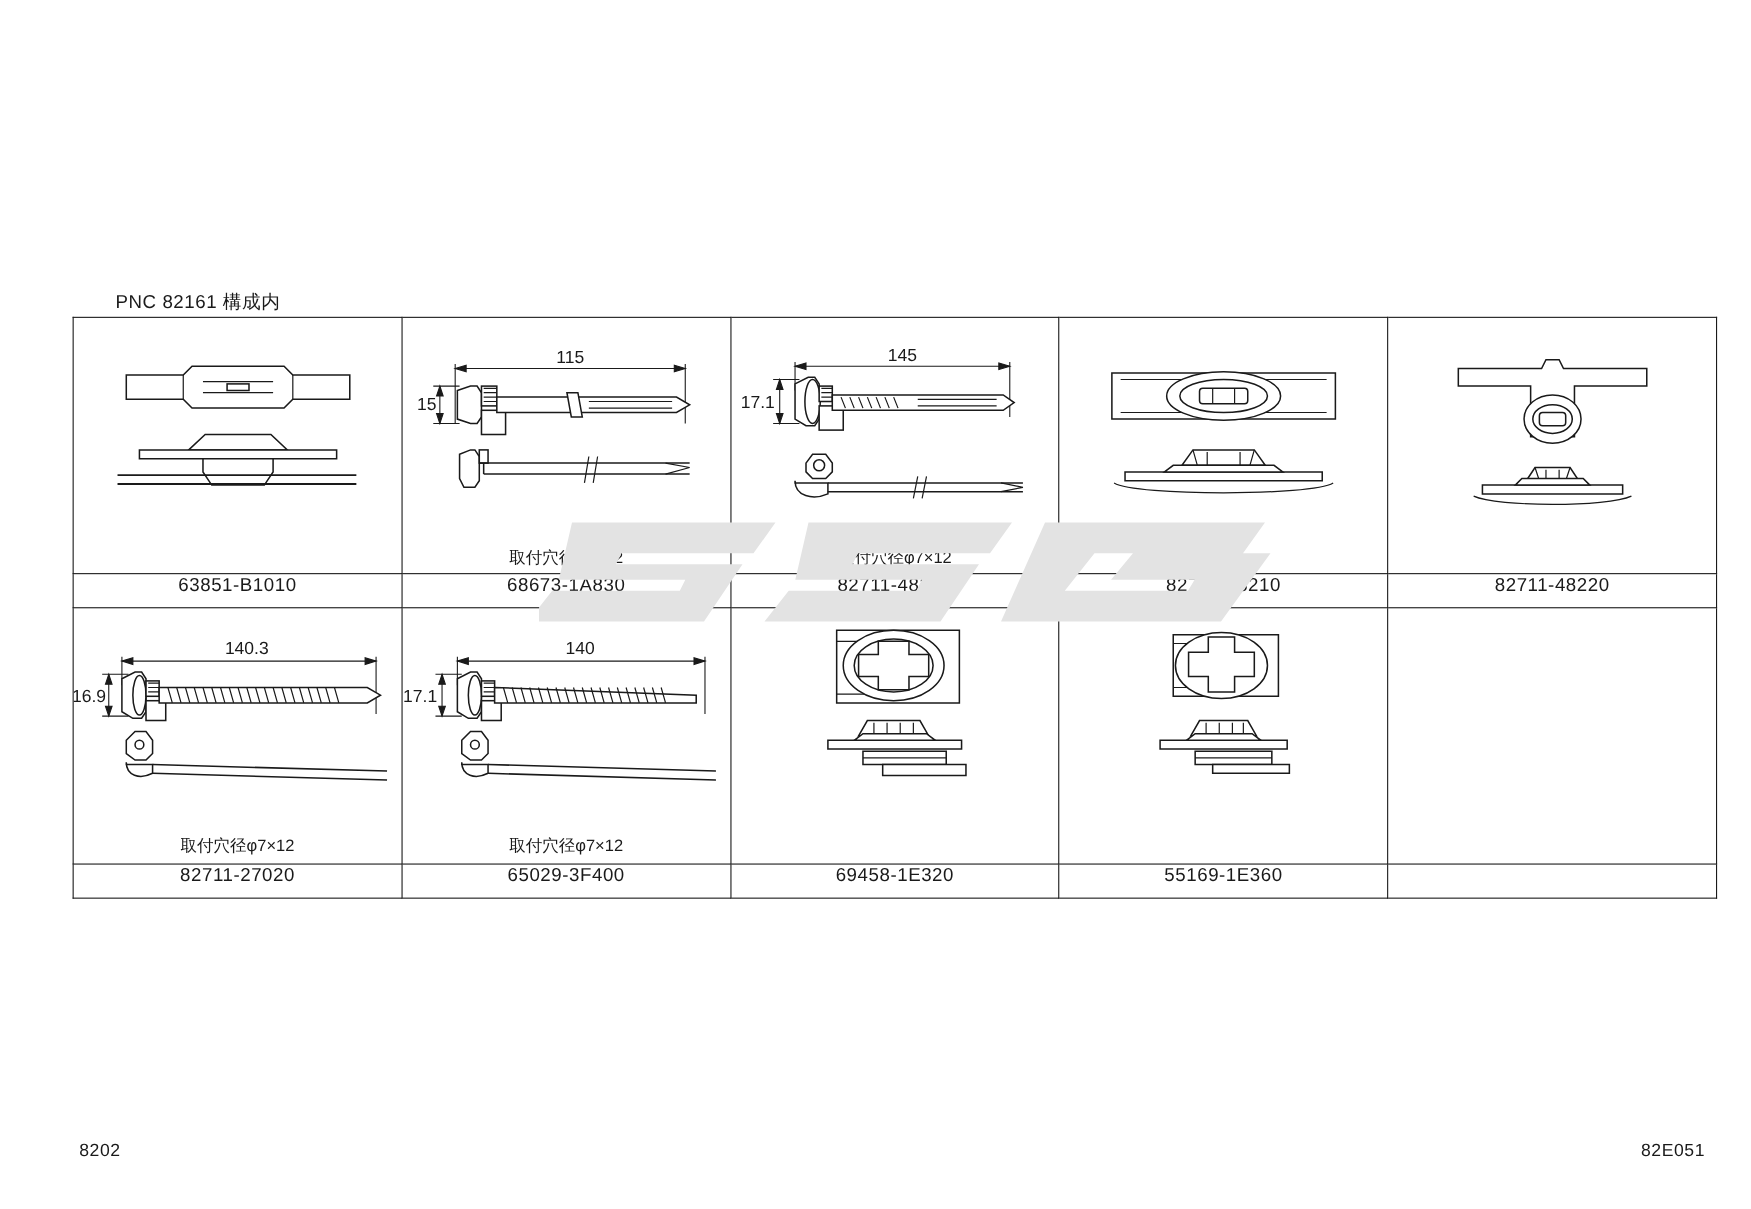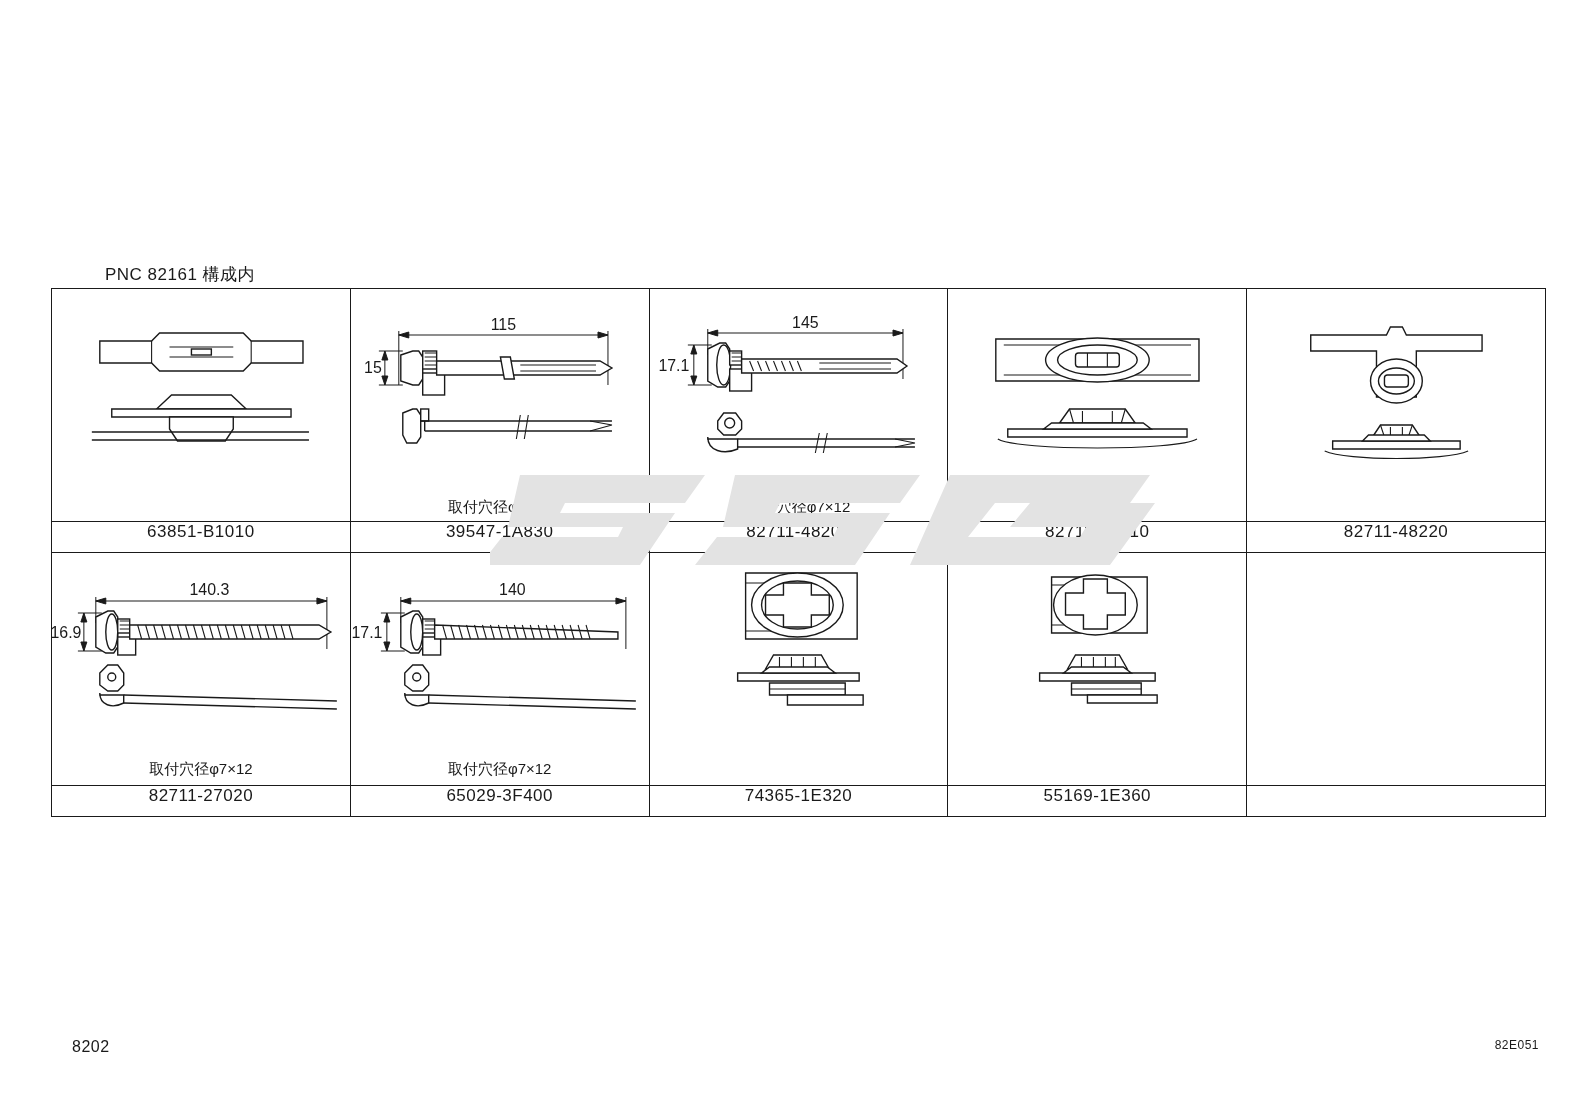--- a/index.html
+++ b/index.html
@@ -34,21 +34,21 @@
     top: 263px;
     font-size: 17px;
     letter-spacing: 0.5px;
     white-space: nowrap;
     margin-left: 48px;
   }
 
   
   #parts-table {
     position: absolute;
-    left: 51px;
+    left: 66px;
     top: 288px;
     width: 1495px;
     border-collapse: collapse;
     table-layout: fixed;
   }
   #parts-table td {
     border: 1px solid #1a1a1a;
     padding: 0;
     vertical-align: top;
   }
@@ -87,23 +87,23 @@
   #footer-left {
     position: absolute;
     left: 40px;
     top: 1038px;
     font-size: 16px;
     letter-spacing: 0.5px;
     margin-left: 32px;
   }
   #footer-right {
     position: absolute;
-    right: 53px;
+    right: 42px;
     top: 1038px;
-    font-size: 12px;
+    font-size: 16px;
     letter-spacing: 0.5px;
     text-align: center;
   }
 
   svg text {
     font-family: "Liberation Sans", sans-serif;
     fill: #1a1a1a;
   }
   .dim {
     font-size: 16px;
@@ -303,21 +303,21 @@
           <path d="M86 152 L214 152 L214 160 L86 160 Z"></path>
           <path d="M116 152 L122 146 L178 146 L184 152 Z"></path>
           <path d="M78 162 C100 172 200 172 222 162" class="partthin"></path>
         </g>
       </svg>
     </td>
   </tr>
 
   <tr>
     <td class="cell-code">63851-B1010</td>
-    <td class="cell-code">39547-1A830</td>
+    <td class="cell-code">68673-1A830</td>
     <td class="cell-code">82711-48200</td>
     <td class="cell-code">82711-48210</td>
     <td class="cell-code">82711-48220</td>
   </tr>
 
   <tr>
 
     <td class="cell-art">
       <svg viewBox="0 0 299 232" preserveAspectRatio="none">
 
@@ -448,21 +448,21 @@
         </g>
       </svg>
     </td>
 
     <td class="cell-art"></td>
   </tr>
 
   <tr>
     <td class="cell-code">82711-27020</td>
     <td class="cell-code">65029-3F400</td>
-    <td class="cell-code">74365-1E320</td>
+    <td class="cell-code">69458-1E320</td>
     <td class="cell-code">55169-1E360</td>
     <td class="cell-code"></td>
   </tr>
 
   </tbody>
 </table>
 
 <div id="footer-left">8202</div>
 <div id="footer-right">82E051</div>
 

